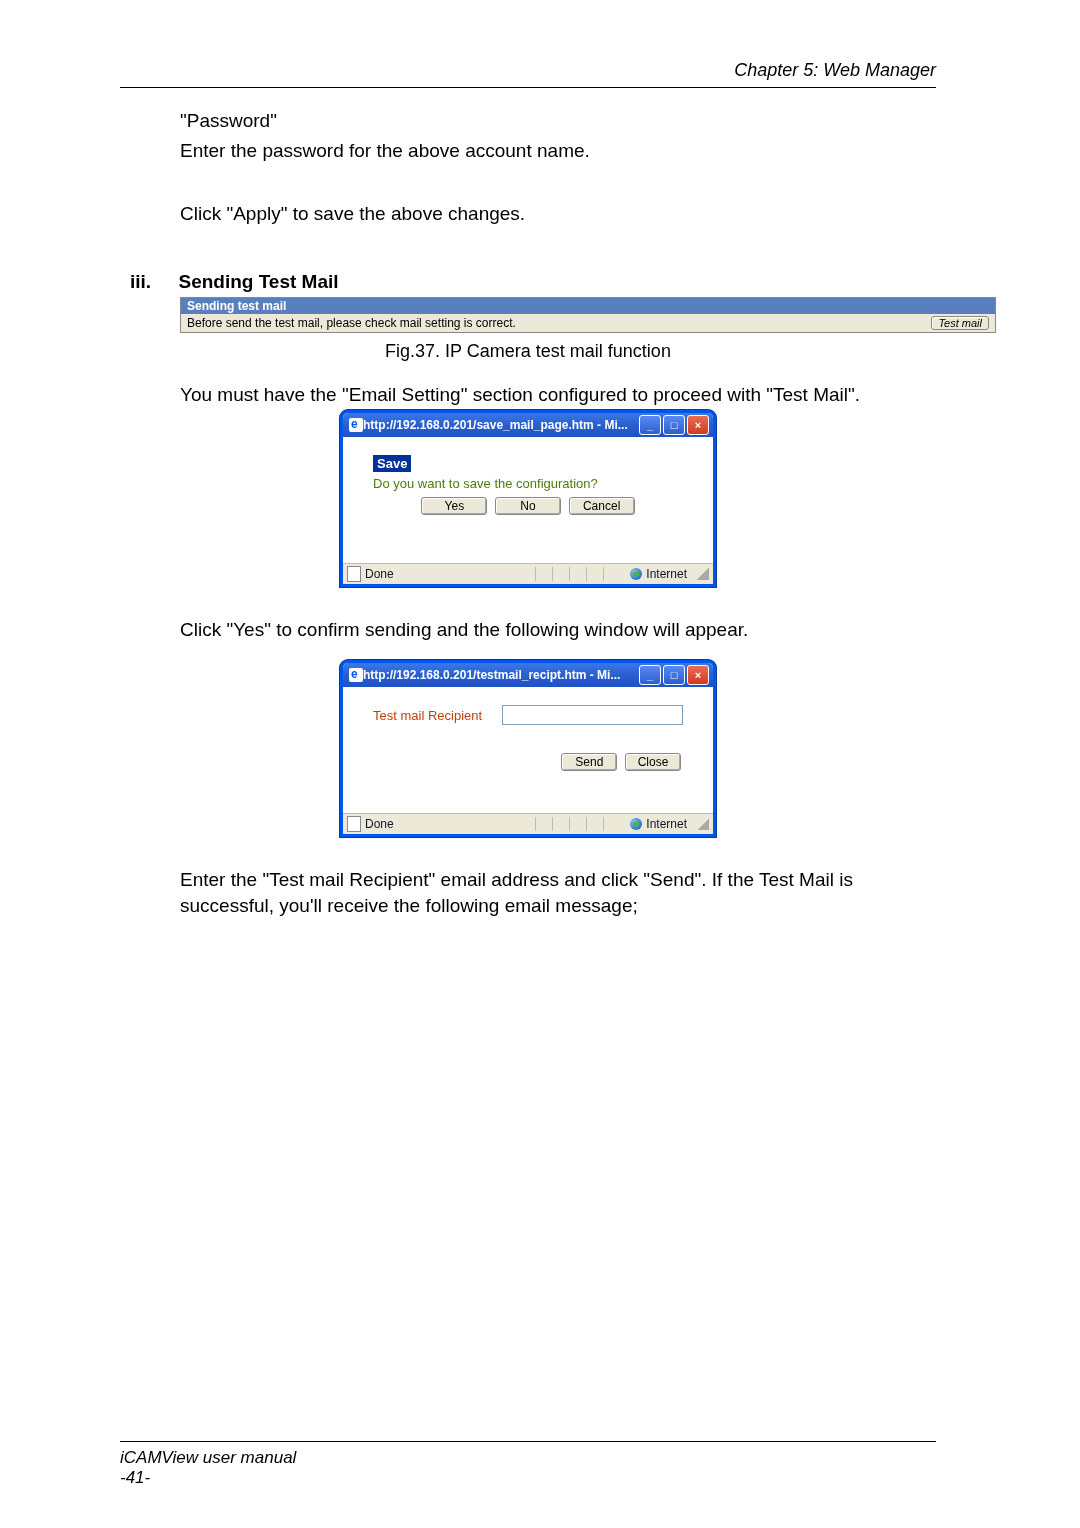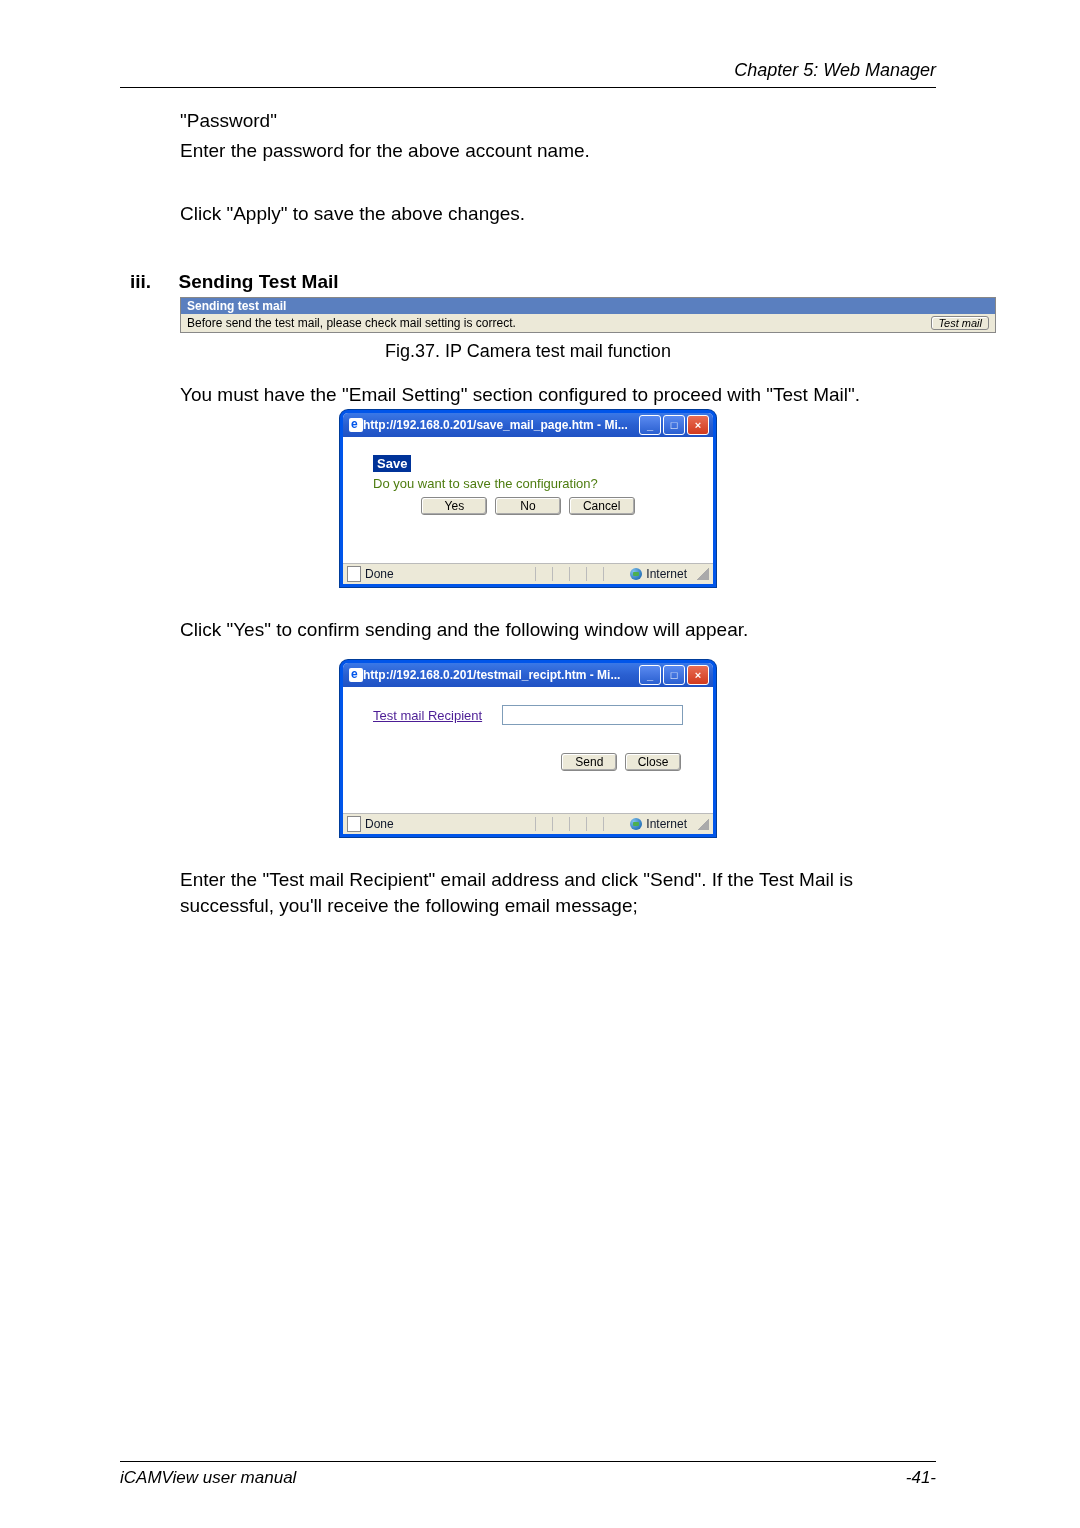--- a/index.html
+++ b/index.html
@@ -237,42 +237,42 @@
     left: 3px;
     border-radius: 1px;
   }
   .recipient-row {
     display: flex;
     align-items: center;
     gap: 20px;
     margin-bottom: 28px;
   }
   .recipient-row .label {
-    color: #4c1d95;
+    color: #c2410c;
     flex: 0 0 auto;
-    text-decoration: underline;
   }
   .recipient-row .field {
     flex: 1;
     height: 18px;
     border: 1px solid #7f9db9;
     background: #fff;
   }
   .btn-row-right {
     text-align: right;
     margin-top: 6px;
   }
   .footer {
     margin-top: auto;
     border-top: 1px solid #000;
     padding-top: 6px;
     display: flex;
     justify-content: space-between;
     font-style: italic;
     font-size: 17px;
+    flex-direction: column;
   }
   .grip {
     width: 12px;
     height: 12px;
     margin-left: 6px;
     background:
       linear-gradient(135deg, transparent 50%, #aaa 50%);
     display: inline-block;
   }
 </style>

